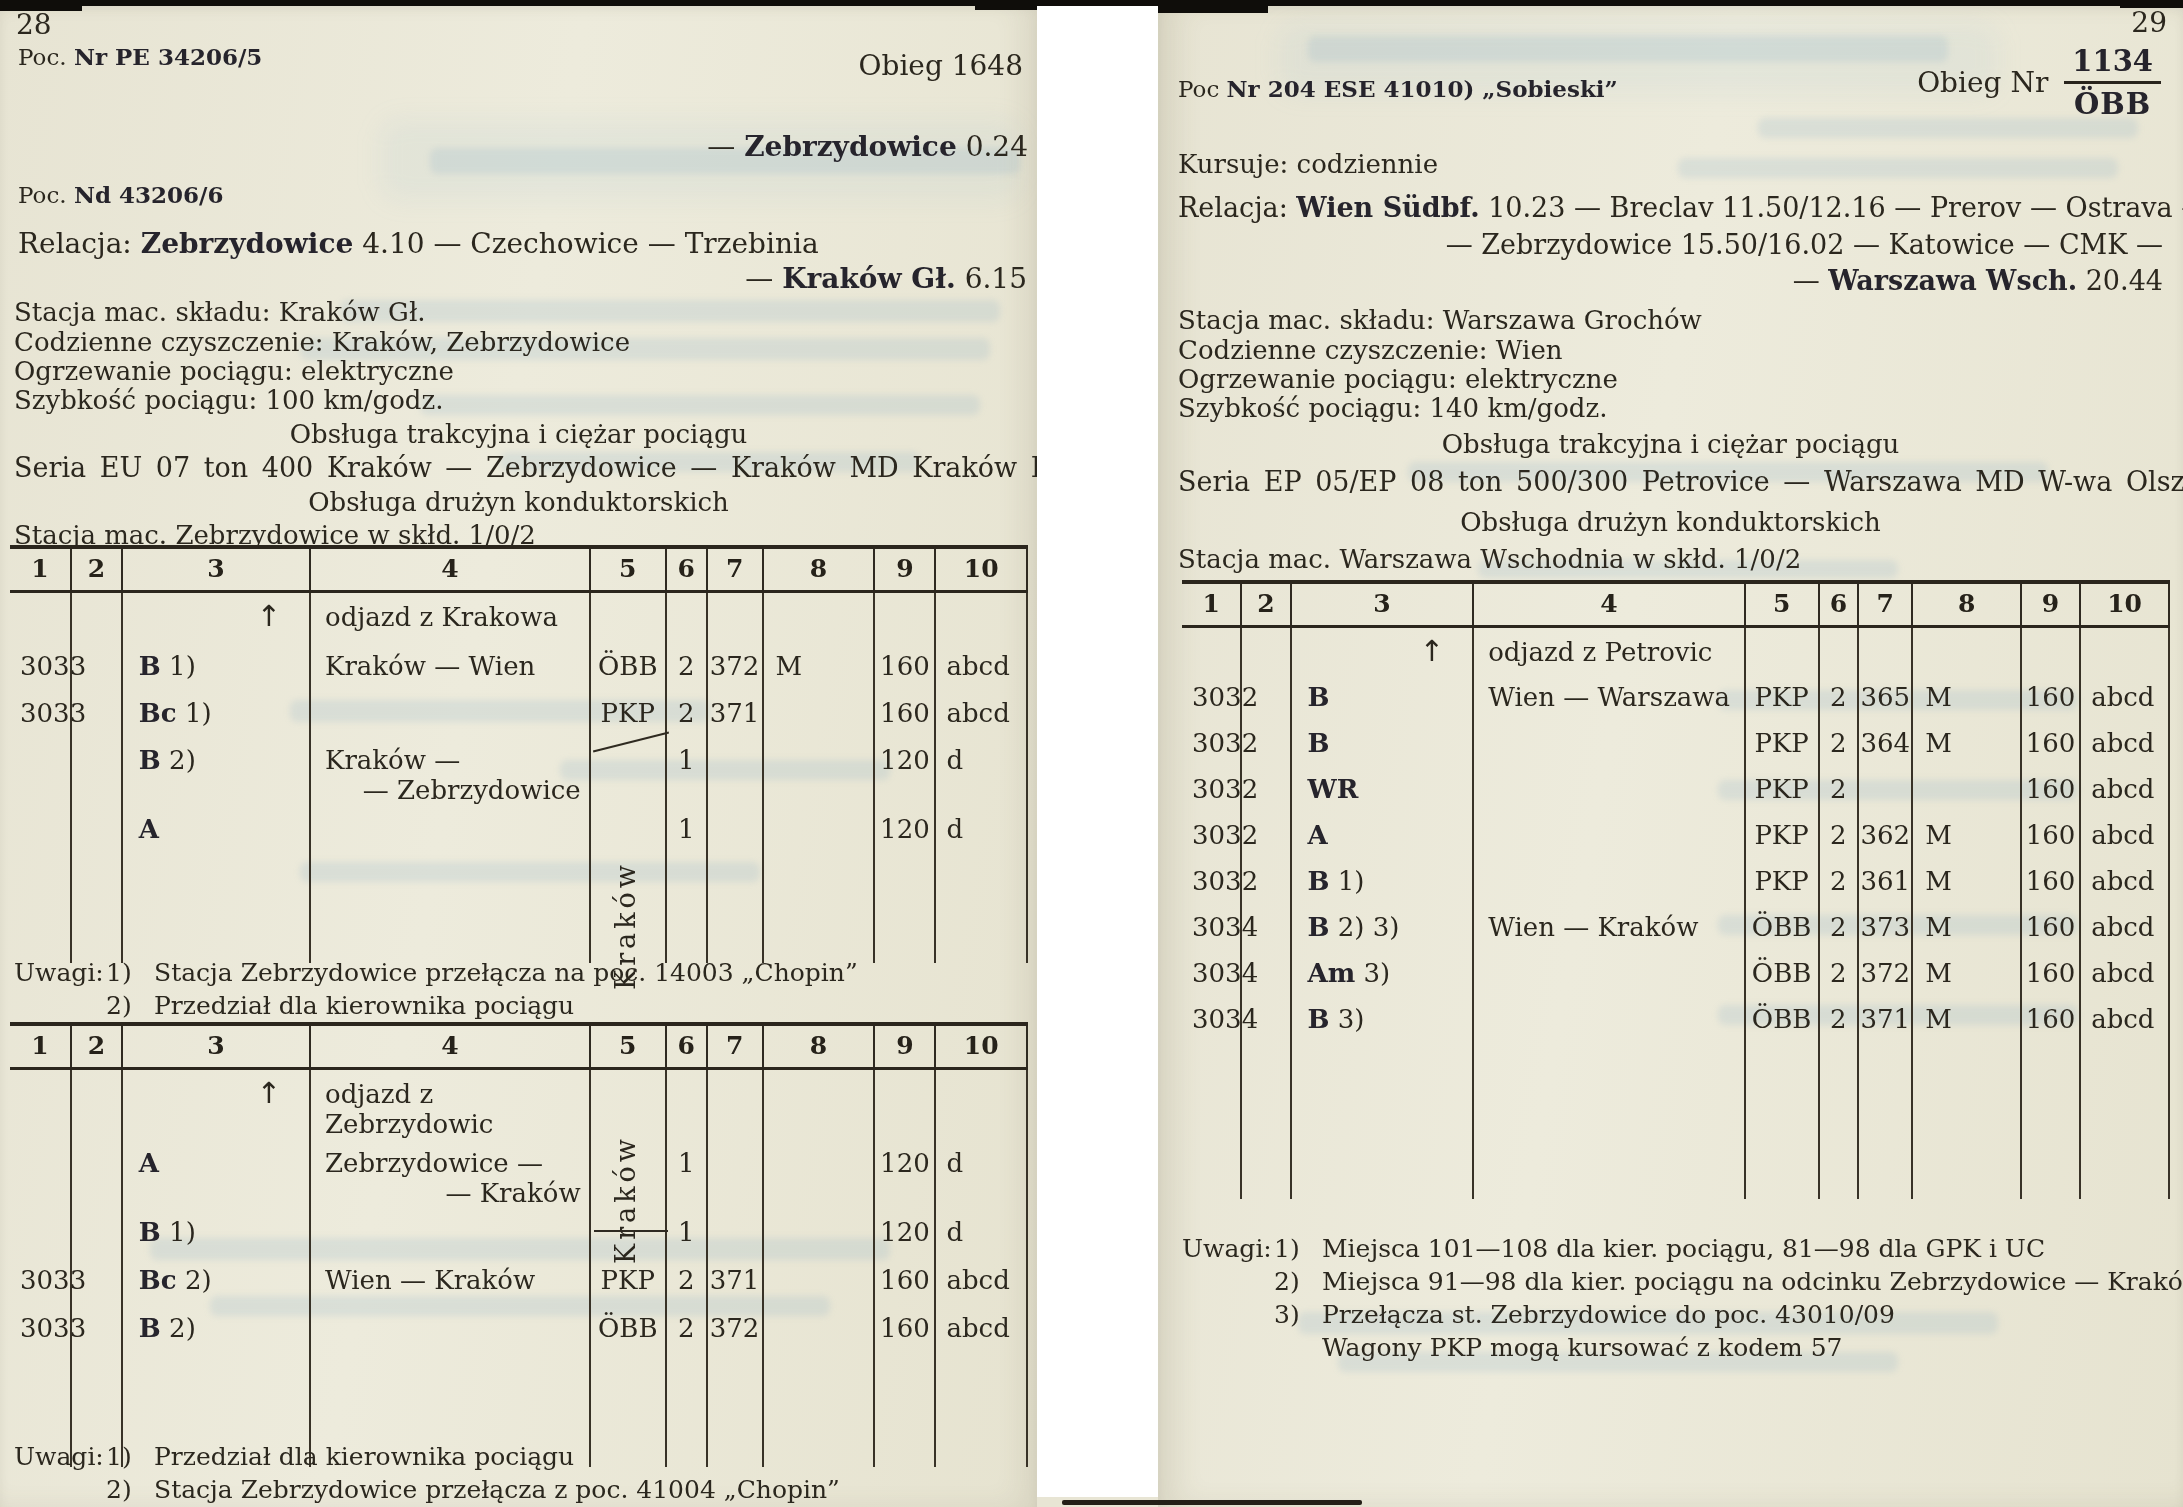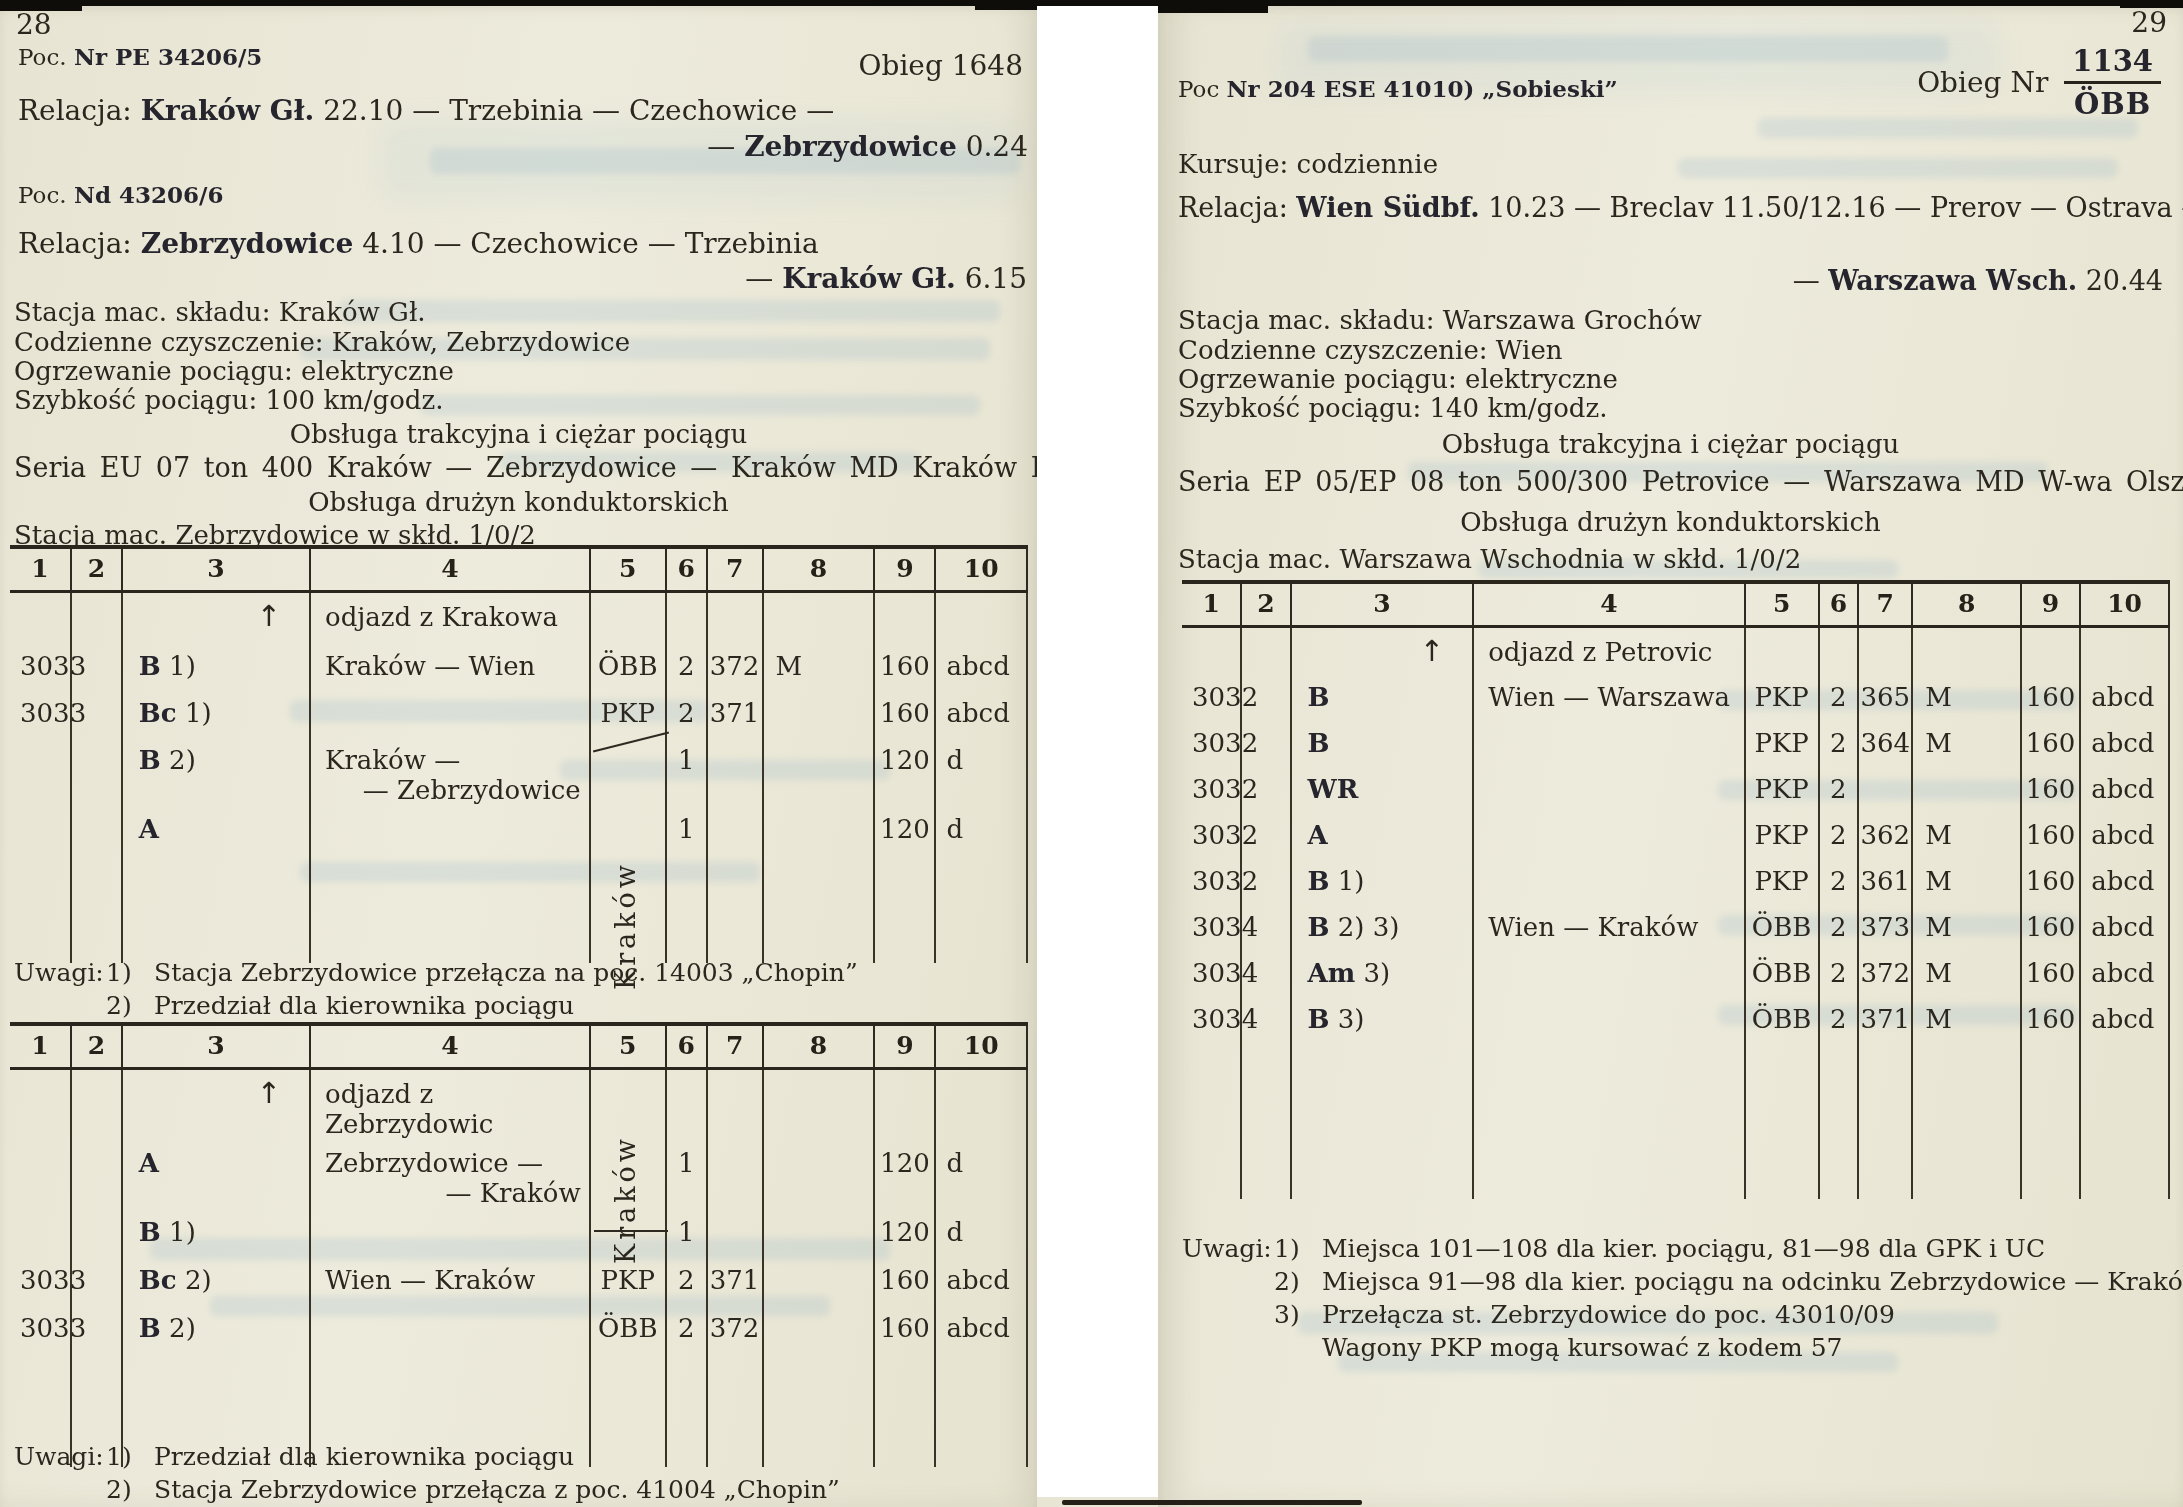--- a/index.html
+++ b/index.html
@@ -61,21 +61,20 @@
   <div class="ghost" style="top:760px;left:560px;width:330px;height:20px"></div>
   <div class="ghost" style="top:862px;left:300px;width:460px;height:20px"></div>
   <div class="ghost" style="top:1238px;left:150px;width:740px;height:22px"></div>
   <div class="ghost" style="top:1296px;left:210px;width:620px;height:20px"></div>
 
   <div class="pn" style="top:8px;left:16px">28</div>
 
   <div class="line h1" style="top:44px;left:18px"><span>Poc. </span><span class="b">Nr PE 34206/5</span></div>
   <div class="line" style="top:50px;right:14px;font-size:28px">Obieg 1648</div>
 
-  <div class="line rel" style="top:95px;left:18px"><span>Relacja: </span><span class="b">Kraków Gł.</span><span> 22.10 — Trzebinia — Czechowice —</span></div>
   <div class="line rel ra" style="top:131px;right:9px"><span>— </span><span class="b">Zebrzydowice</span><span> 0.24</span></div>
 
   <div class="line h1" style="top:182px;left:18px"><span>Poc. </span><span class="b">Nd 43206/6</span></div>
   <div class="line rel" style="top:228px;left:18px"><span>Relacja: </span><span class="b">Zebrzydowice</span><span> 4.10 — Czechowice — Trzebinia</span></div>
   <div class="line rel ra" style="top:263px;right:10px"><span>— </span><span class="b">Kraków Gł.</span><span> 6.15</span></div>
 
   <div class="line" style="top:298px;left:14px">Stacja mac. składu: Kraków Gł.</div>
   <div class="line" style="top:328px;left:14px">Codzienne czyszczenie: Kraków, Zebrzydowice</div>
   <div class="line" style="top:357px;left:14px">Ogrzewanie pociągu: elektryczne</div>
   <div class="line" style="top:386px;left:14px">Szybkość pociągu: 100 km/godz.</div>
@@ -353,20 +352,21 @@
     <span>Obieg Nr</span>
     <span class="frac">
       <span class="num">1134</span>
       <span class="den">ÖBB</span>
     </span>
   </div>
 
   <div class="line" style="top:150px;left:20px">Kursuje: codziennie</div>
 
   <div class="line rel" style="top:192px;left:20px;font-size:27px"><span>Relacja: </span><span class="b">Wien Südbf.</span><span> 10.23 — Breclav 11.50/12.16 — Prerov — Ostrava —</span></div>
+  <div class="line rel ra" style="top:229px;right:20px;font-size:27px"><span>— Zebrzydowice 15.50/16.02 — Katowice — CMK —</span></div>
   <div class="line rel ra" style="top:265px;right:20px;font-size:27px"><span>— </span><span class="b">Warszawa Wsch.</span><span> 20.44</span></div>
 
   <div class="line" style="top:306px;left:20px">Stacja mac. składu: Warszawa Grochów</div>
   <div class="line" style="top:336px;left:20px">Codzienne czyszczenie: Wien</div>
   <div class="line" style="top:365px;left:20px">Ogrzewanie pociągu: elektryczne</div>
   <div class="line" style="top:394px;left:20px">Szybkość pociągu: 140 km/godz.</div>
 
   <div class="line center" style="top:430px">Obsługa trakcyjna i ciężar pociągu</div>
   <div class="line seria" style="top:466px;left:20px">Seria EP 05/EP 08 ton 500/300 Petrovice — Warszawa MD W-wa Olszynka Gr.</div>
   <div class="line center" style="top:508px">Obsługa drużyn konduktorskich</div>

